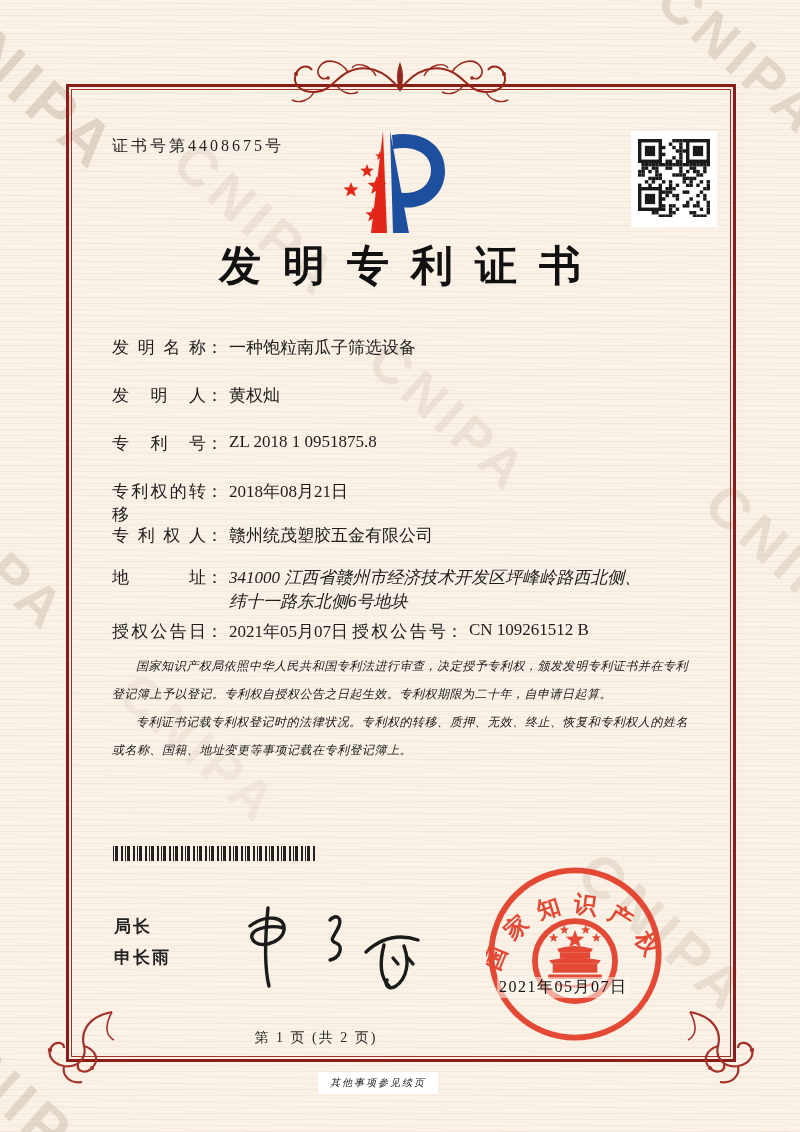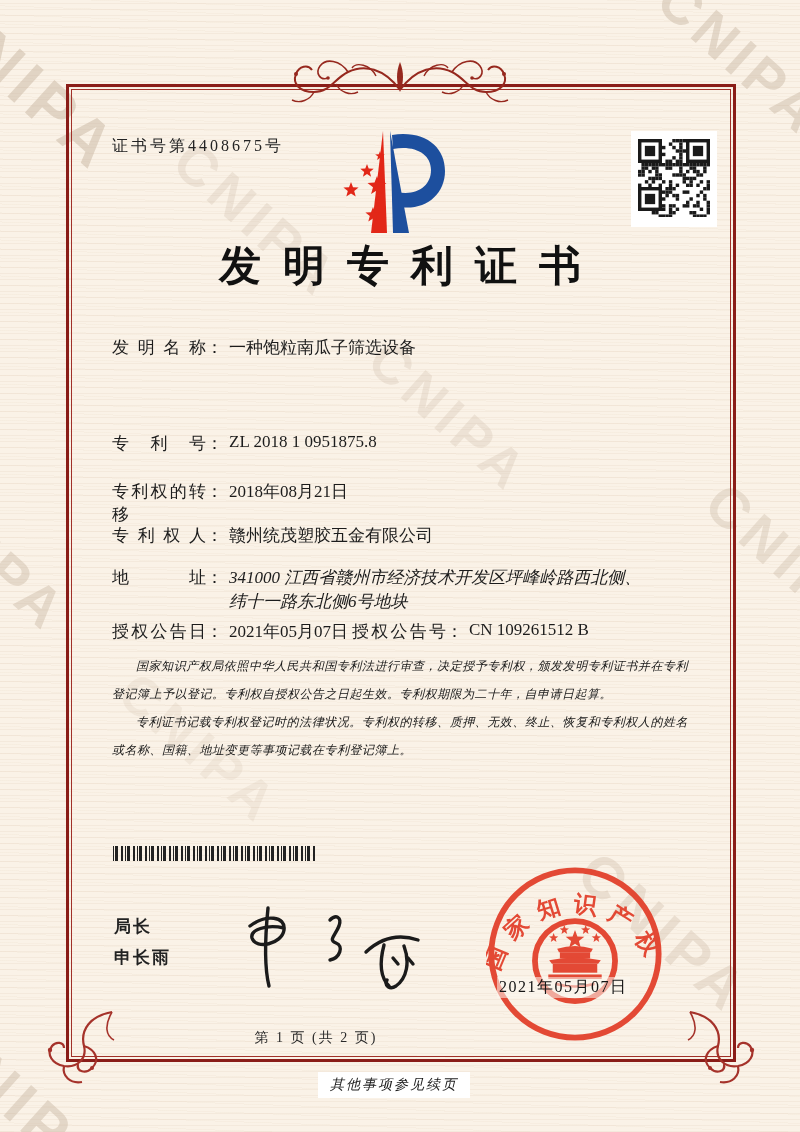--- a/index.html
+++ b/index.html
@@ -39,21 +39,21 @@
   .barcode{position:absolute;left:113px;top:846px;width:204px;height:15px;}
   .signoff{position:absolute;left:114px;font-family:"Liberation Sans", sans-serif;
     font-weight:bold;font-size:17px;color:#222;letter-spacing:2px;}
   .sig{position:absolute;left:238px;top:900px;width:185px;height:90px;}
   .seal{position:absolute;left:486px;top:865px;width:178px;height:178px;opacity:.93;}
   .seal-date{position:absolute;left:497px;top:977px;font-size:16px;letter-spacing:1.5px;
     color:#151515;background:rgba(252,247,240,.55);padding:0 2px;}
   .page-num{position:absolute;left:0;top:1029px;width:632px;text-align:center;
     font-size:14px;letter-spacing:2px;color:#2a2a2a;}
   .contbox{position:absolute;left:318px;top:1072px;background:#fff;padding:4px 12px;
-    font-family:"DejaVu Serif", serif;font-style:italic;font-size:14px;color:#1b1b1b;letter-spacing:2px;}
+    font-family:"DejaVu Serif", serif;font-style:italic;font-size:10px;color:#1b1b1b;letter-spacing:2px;}
 </style>
 </head>
 <body>
 
 <div class="page">
 
   <span class="wm" style="left:-34px;top:-20px;font-size:64px;opacity:.50;">CNIPA</span>
   <span class="wm" style="left:688px;top:-34px;font-size:56px;opacity:.45;">CNIPA</span>
   <span class="wm" style="left:204px;top:128px;font-size:56px;opacity:.26;">CNIPA</span>
   <span class="wm" style="left:398px;top:328px;font-size:54px;opacity:.26;">CNIPA</span>
@@ -280,20 +280,23 @@
         <rect x="61.71428571428571" y="75.42857142857143" width="3.4285714285714284" height="3.4285714285714284" fill="#1a1a1a"></rect>
         <rect x="65.14285714285714" y="75.42857142857143" width="3.4285714285714284" height="3.4285714285714284" fill="#1a1a1a"></rect>
       </svg>
   </div>
 
   <div class="title">发明专利证书</div>
 
   <div class="frow" style="top:336px">
     <span class="f-label">发明名称</span><span class="f-colon">：</span><span class="f-value">一种饱粒南瓜子筛选设备</span>
   </div>
+  <div class="frow" style="top:384px">
+    <span class="f-label">发明人</span><span class="f-colon">：</span><span class="f-value">黄权灿</span>
+  </div>
   <div class="frow" style="top:432px">
     <span class="f-label">专利号</span><span class="f-colon">：</span><span class="f-value">ZL 2018 1 0951875.8</span>
   </div>
   <div class="frow" style="top:480px">
     <span class="f-label">专利权的转移</span><span class="f-colon">：</span><span class="f-value">2018年08月21日</span>
   </div>
   <div class="frow" style="top:524px">
     <span class="f-label">专利权人</span><span class="f-colon">：</span><span class="f-value">赣州统茂塑胶五金有限公司</span>
   </div>
   <div class="frow" style="top:566px">

